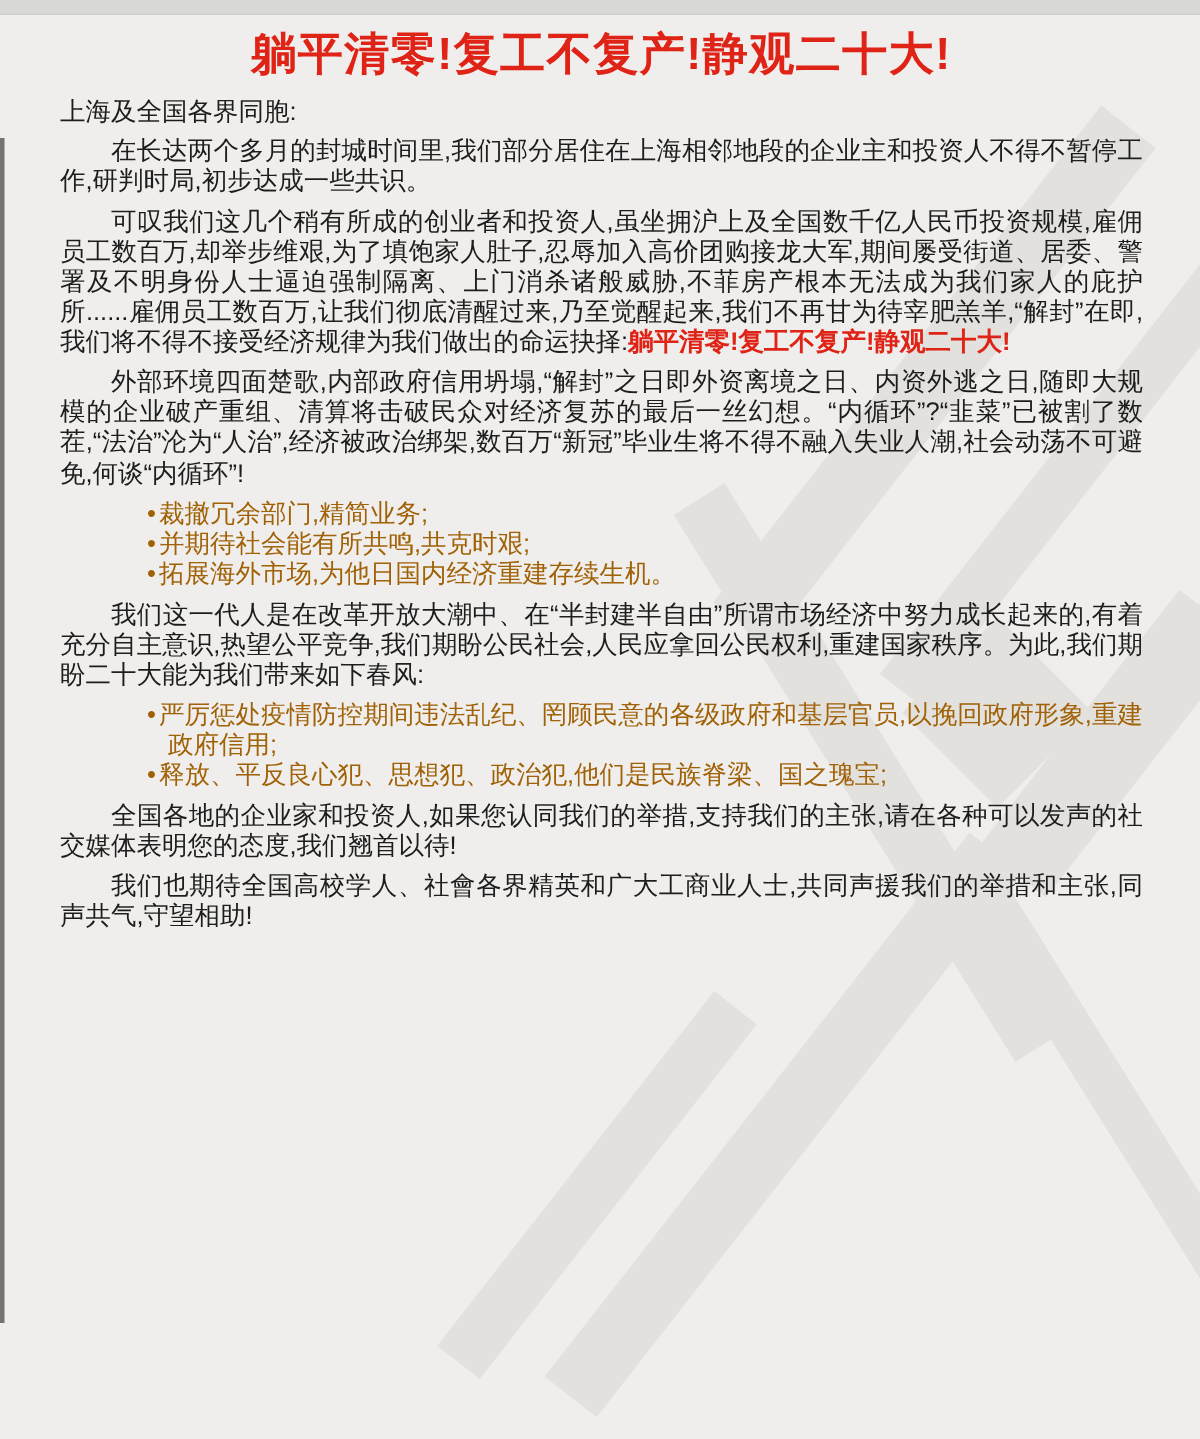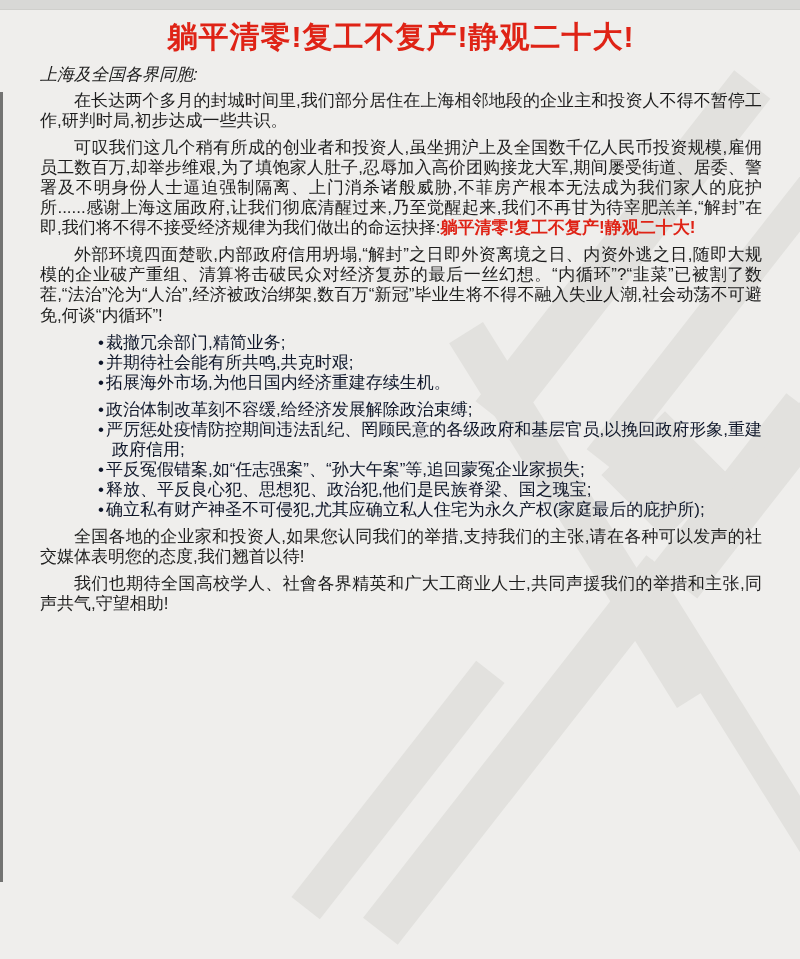--- a/index.html
+++ b/index.html
@@ -37,28 +37,28 @@
     text-align:justify;
   }
   h1.title{
     margin:10px 0 12px 0;
     text-align:center;
     font-size:30px;line-height:1.1;
     font-weight:bold;
     color:#df2316;
     letter-spacing:1px;
   }
-  .salutation{margin:0 0 6px 0;font-weight:bold;font-weight:normal;font-style:italic;}
+  .salutation{margin:0 0 6px 0;font-weight:bold;font-weight:normal;}
   p.para{margin:0 0 7px 0;text-indent:2em;}
   .red-strong{color:#df2316;font-weight:bold;}
   ul.red-list{
     list-style:none;
     margin:0 0 7px 0;
     padding:0 0 0 58px;
-    color:#0f172a;
+    color:#a16207;
   }
   ul.red-list li{
     padding-left:14px;text-indent:-14px;
     margin:0;
   }
   ul.red-list li::before{content:"•";margin-right:2px;}
 </style>
 </head>
 <body>
 
@@ -78,39 +78,37 @@
 <div class="left-edge"></div>
 
 <div class="content">
 
   <h1 class="title">躺平清零!复工不复产!静观二十大!</h1>
 
   <div class="salutation">上海及全国各界同胞:</div>
 
   <p class="para">在长达两个多月的封城时间里,我们部分居住在上海相邻地段的企业主和投资人不得不暂停工作,研判时局,初步达成一些共识。</p>
 
-  <p class="para"><span>可叹我们这几个稍有所成的创业者和投资人,虽坐拥沪上及全国数千亿人民币投资规模,雇佣员工数百万,却举步维艰,为了填饱家人肚子,忍辱加入高价团购接龙大军,期间屡受街道、居委、警署及不明身份人士逼迫强制隔离、上门消杀诸般威胁,不菲房产根本无法成为我们家人的庇护所......感谢上海这届政府,让我们彻底清醒过来,乃至觉醒起来,我们不再甘为待宰肥羔羊,“解封”在即,我们将不得不接受经济规律为我们做出的命运抉择:</span><span class="red-strong">躺平清零!复工不复产!静观二十大!</span></p>
+  <p class="para"><span>可叹我们这几个稍有所成的创业者和投资人,虽坐拥沪上及全国数千亿人民币投资规模,雇佣员工数百万,却举步维艰,为了填饱家人肚子,忍辱加入高价团购接龙大军,期间屡受街道、居委、警署及不明身份人士逼迫强制隔离、上门消杀诸般威胁,不菲房产根本无法成为我们家人的庇护所......雇佣员工数百万,让我们彻底清醒过来,乃至觉醒起来,我们不再甘为待宰肥羔羊,“解封”在即,我们将不得不接受经济规律为我们做出的命运抉择:</span><span class="red-strong">躺平清零!复工不复产!静观二十大!</span></p>
 
   <p class="para">外部环境四面楚歌,内部政府信用坍塌,“解封”之日即外资离境之日、内资外逃之日,随即大规模的企业破产重组、清算将击破民众对经济复苏的最后一丝幻想。“内循环”?“韭菜”已被割了数茬,“法治”沦为“人治”,经济被政治绑架,数百万“新冠”毕业生将不得不融入失业人潮,社会动荡不可避免,何谈“内循环”!</p>
 
 
   <ul class="red-list">
     <li>裁撤冗余部门,精简业务;</li>
     <li>并期待社会能有所共鸣,共克时艰;</li>
     <li>拓展海外市场,为他日国内经济重建存续生机。</li>
   </ul>
 
 
+  <p class="para">我们这一代人是在改革开放大潮中、在“半封建半自由”所谓市场经济中努力成长起来的,有着充分自主意识,热望公平竞争,我们期盼公民社会,人民应拿回公民权利,重建国家秩序。为此,我们期盼二十大能为我们带来如下春风:</p>
 
   <ul class="red-list">
-    <li>政治体制改革刻不容缓,给经济发展解除政治束缚;</li>
     <li>严厉惩处疫情防控期间违法乱纪、罔顾民意的各级政府和基层官员,以挽回政府形象,重建政府信用;</li>
-    <li>平反冤假错案,如“任志强案”、“孙大午案”等,追回蒙冤企业家损失;</li>
     <li>释放、平反良心犯、思想犯、政治犯,他们是民族脊梁、国之瑰宝;</li>
-    <li>确立私有财产神圣不可侵犯,尤其应确立私人住宅为永久产权(家庭最后的庇护所);</li>
   </ul>
 
 
   <p class="para">全国各地的企业家和投资人,如果您认同我们的举措,支持我们的主张,请在各种可以发声的社交媒体表明您的态度,我们翘首以待!</p>
 
   <p class="para">我们也期待全国高校学人、社會各界精英和广大工商业人士,共同声援我们的举措和主张,同声共气,守望相助!</p>
 
 </div>
 
 </body></html>

